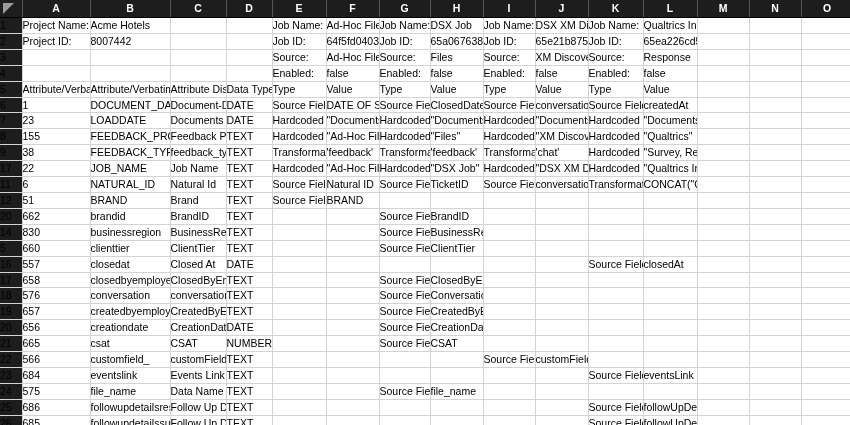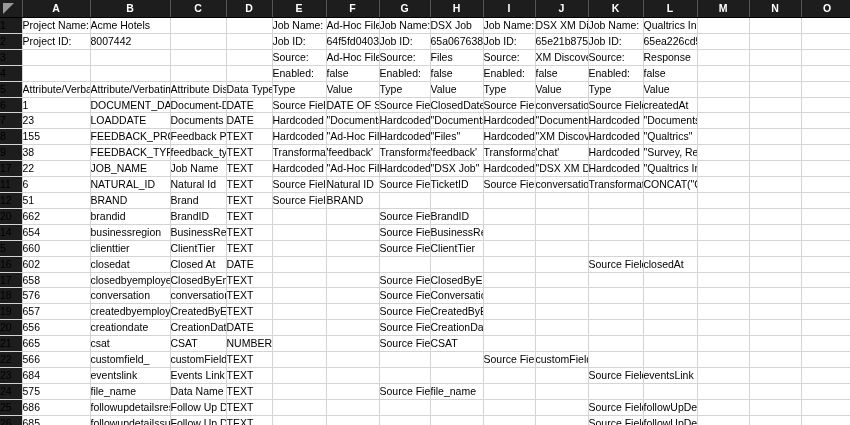--- a/index.html
+++ b/index.html
@@ -765,21 +765,21 @@
           <td class="cell">
             <span class="ov"></span>
           </td>
           <td class="cell">
             <span class="ov"></span>
           </td>
         </tr>
         <tr>
           <td class="rowhead">14</td>
           <td class="cell clip">
-            <span class="ov">654</span>
+            <span class="ov">830</span>
           </td>
           <td class="cell clip">
             <span class="ov">businessregion</span>
           </td>
           <td class="cell clip">
             <span class="ov">BusinessRegion</span>
           </td>
           <td class="cell">
             <span class="ov">TEXT</span>
           </td>
@@ -861,21 +861,21 @@
           <td class="cell">
             <span class="ov"></span>
           </td>
           <td class="cell">
             <span class="ov"></span>
           </td>
         </tr>
         <tr>
           <td class="rowhead">16</td>
           <td class="cell clip">
-            <span class="ov">602</span>
+            <span class="ov">557</span>
           </td>
           <td class="cell clip">
             <span class="ov">closedat</span>
           </td>
           <td class="cell clip">
             <span class="ov">Closed At</span>
           </td>
           <td class="cell">
             <span class="ov">DATE</span>
           </td>

